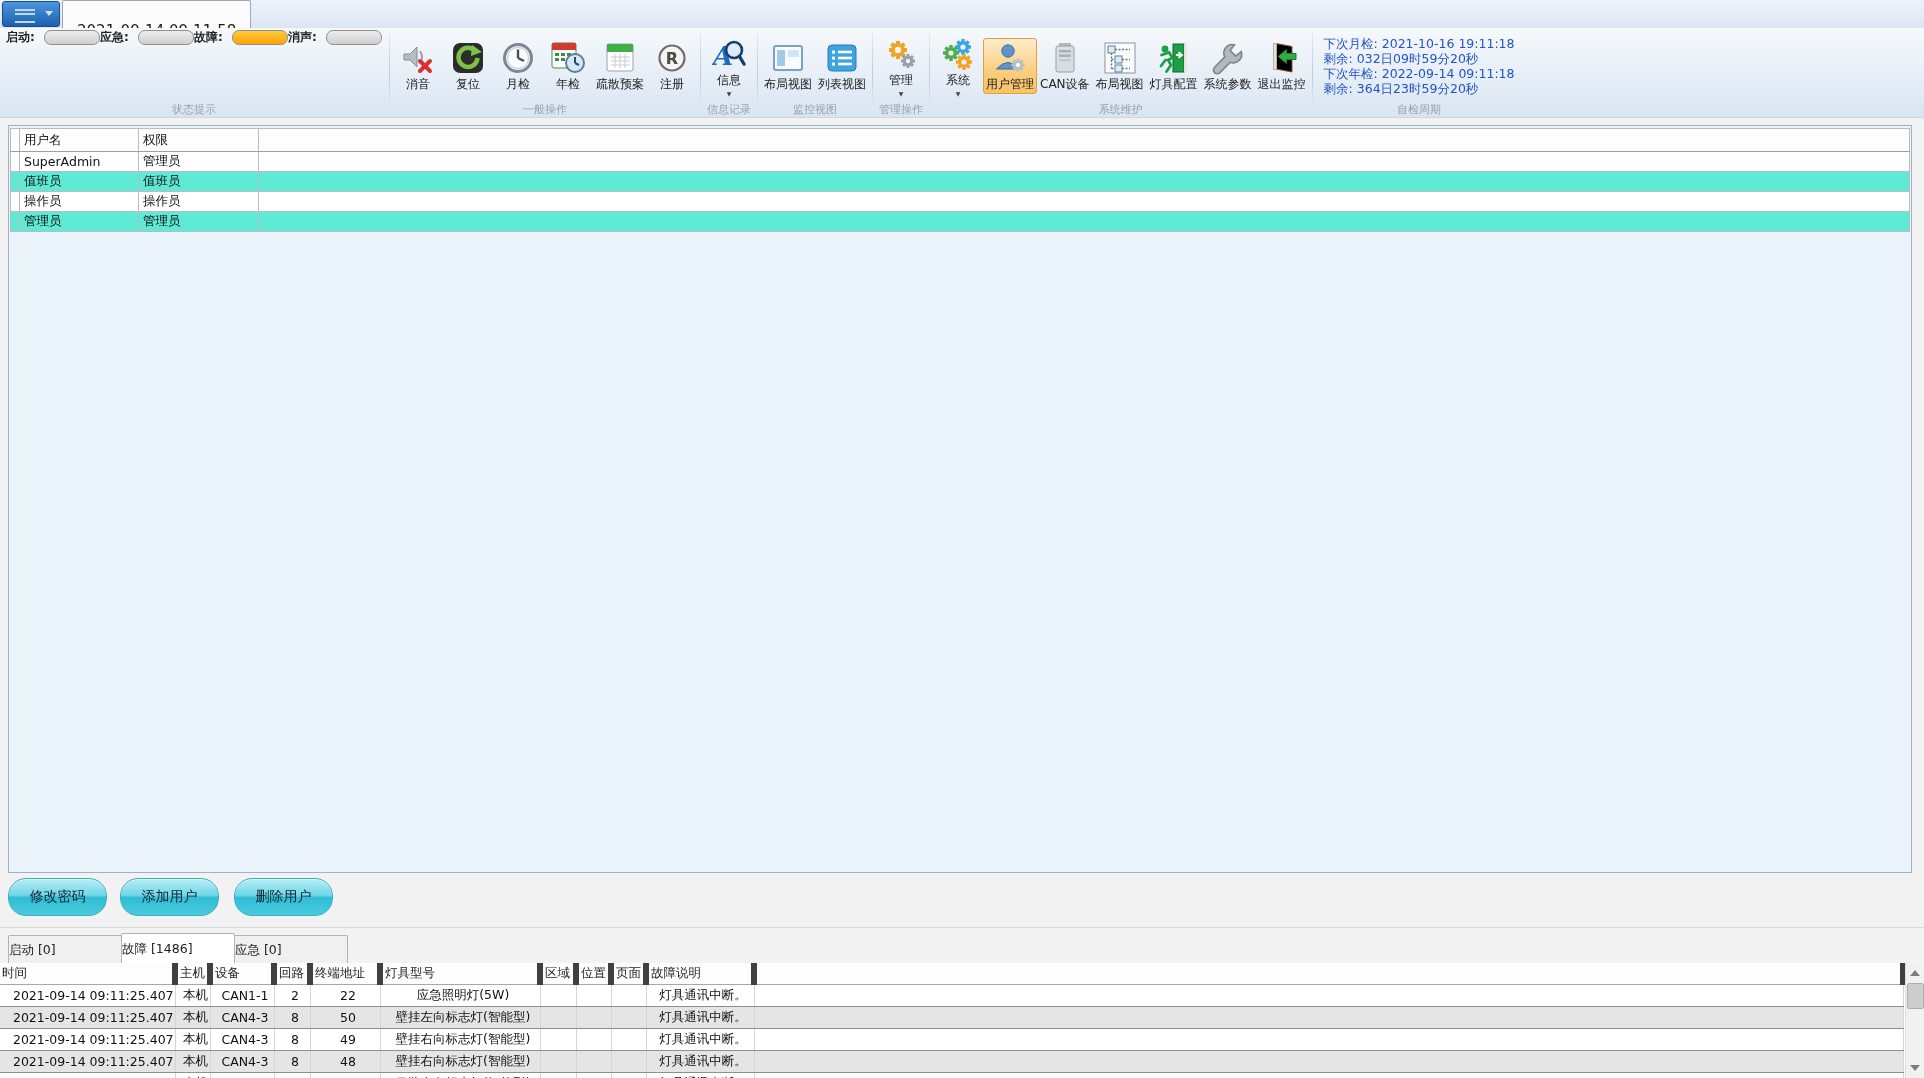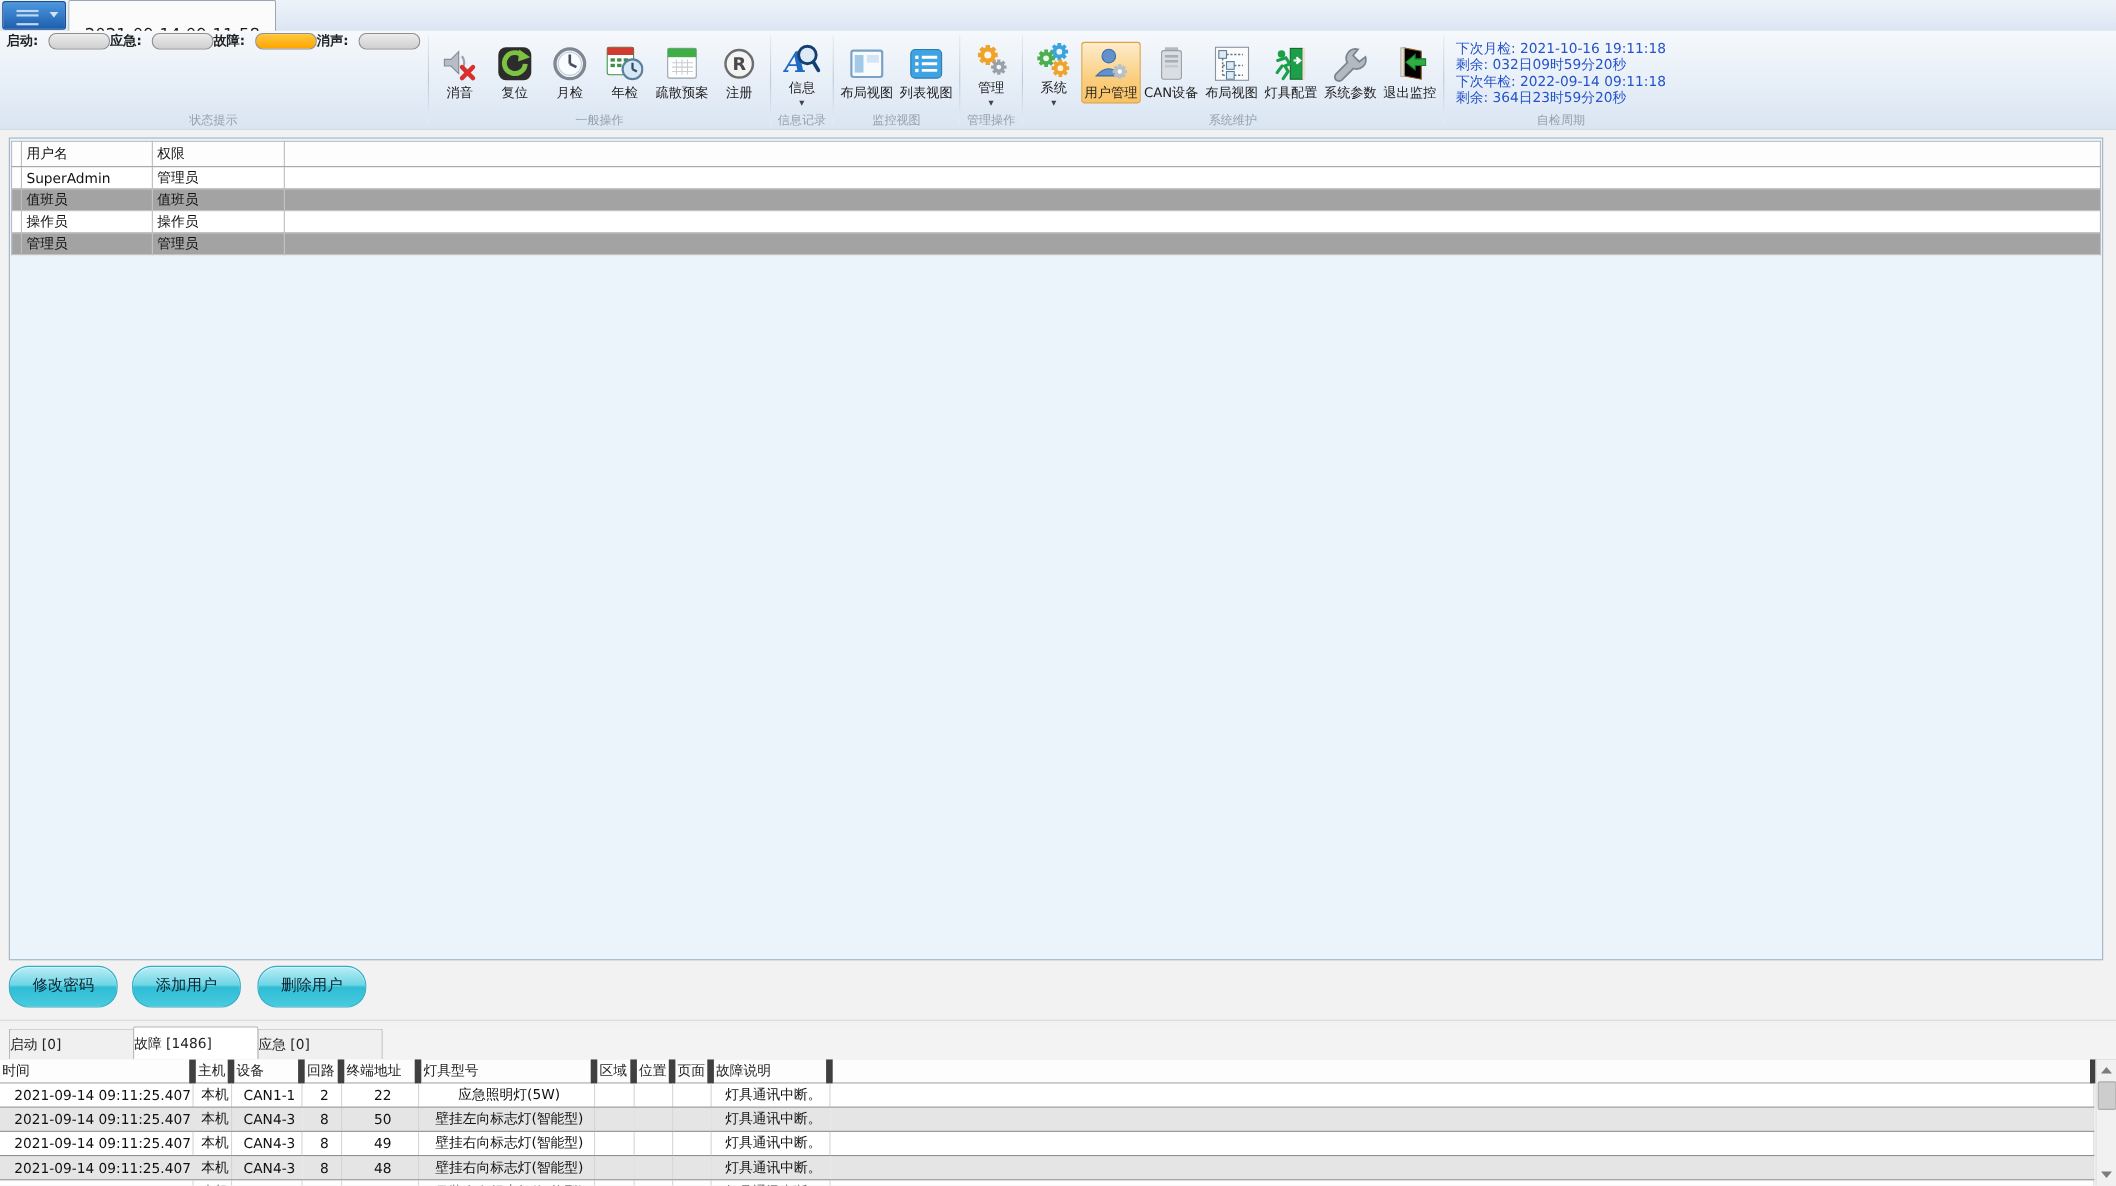--- a/index.html
+++ b/index.html
@@ -47,21 +47,21 @@
 
   
   #userpanel{position:absolute;left:8px;right:12px;top:125px;height:746px;
     background:#ecf4fb;border:1px solid #9db3c6;}
   #usertable{position:absolute;left:1px;right:1px;top:2px;border-collapse:collapse;width:calc(100% - 2px);
     table-layout:fixed;background:#fff;}
   #usertable th,#usertable td{border:1px solid #bcbcbc;font-weight:normal;text-align:left;
     font-size:12.5px;color:#111;padding:0 4px;overflow:hidden;white-space:nowrap;}
   #usertable th{height:22px;background:#fdfdfd;border-bottom:1px solid #a0a0a0;margin-left:28px;}
   #usertable td{height:19px;}
-  #usertable tr.alt td{background:#a3a3a3;}
+  #usertable tr.alt td{background:#5eead4;}
 
   
   .cyanbtn{position:absolute;top:878px;width:97px;height:36px;border-radius:18px;
     border:1px solid #35aec5;color:#0c2430;font-size:14px;text-align:center;line-height:34px;
     background:linear-gradient(#b9edf5 0%,#6fd6e6 45%,#2fbdd5 52%,#49cbde 100%);
     box-shadow:inset 0 1px 0 #d9f7fb;cursor:pointer;}
 
   
   #tabbar{position:absolute;left:0;right:0;top:934px;height:29px;background:#f3f3f3;
     border-bottom:1px solid #a8a8a8;}

